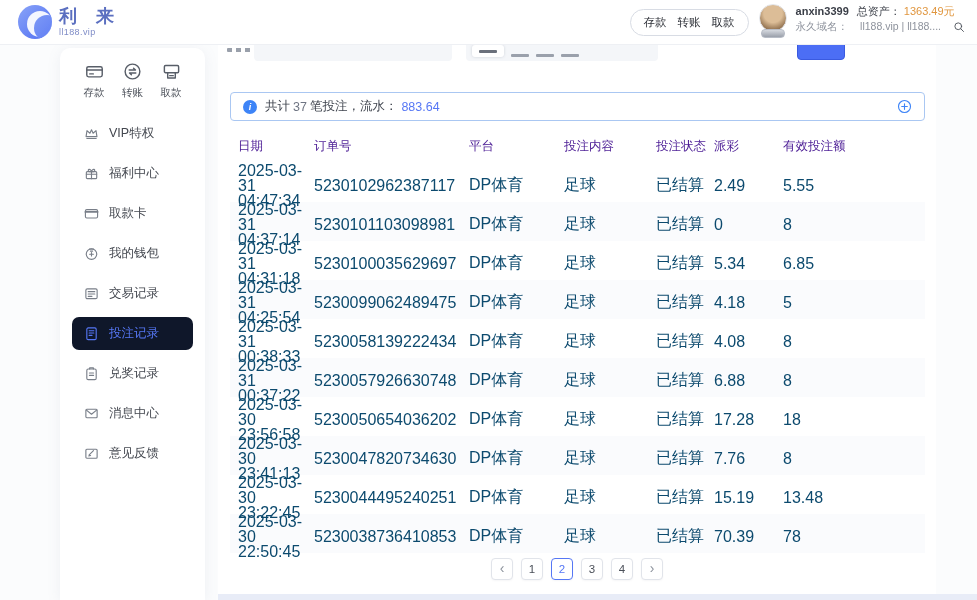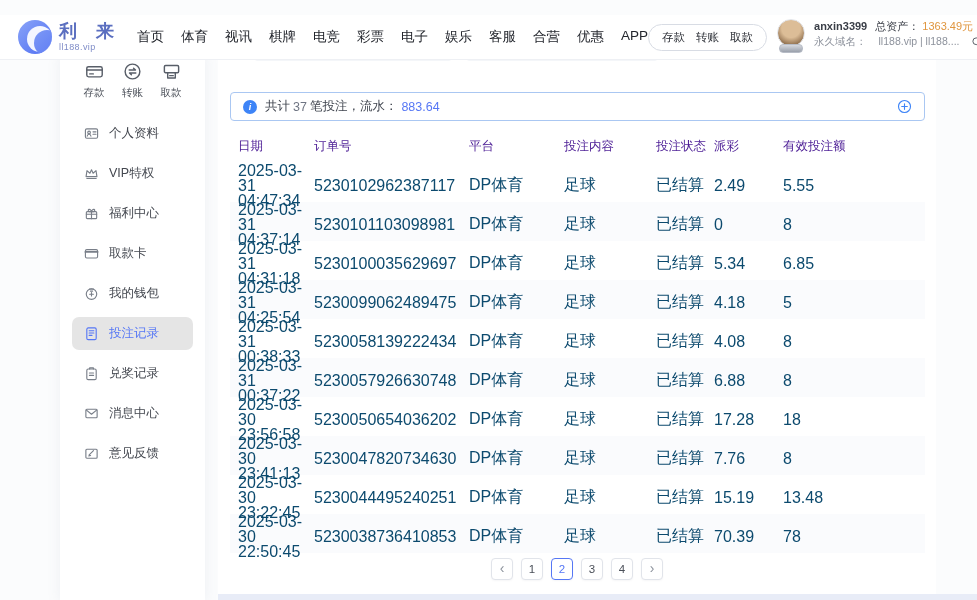--- a/index.html
+++ b/index.html
@@ -7,21 +7,21 @@
   body {
     font-family: "Liberation Sans", "DejaVu Sans", sans-serif;
     background: #fbfcfd;
     position: relative;
     color: #3a3e47;
   }
   svg.icon { fill: none; stroke: currentColor; stroke-width: 1.2; stroke-linecap: round; stroke-linejoin: round; flex: none; }
 
   
   .topnav {
-    position: absolute; left: 0; top: 15px; width: 977px; height: 45px;
+    position: absolute; left: 0; top: 0; width: 977px; height: 45px;
     background: #fff; border-bottom: 1px solid #eef0f4;
     display: flex; align-items: center; padding: 0 12px 0 18px; z-index: 9;
   }
   .logo { display: flex; align-items: center; gap: 7px; flex: none; }
   .logo-circle {
     width: 34px; height: 34px; border-radius: 50%;
     background: linear-gradient(135deg, #8aa4f8, #4e6df2);
     position: relative; overflow: hidden;
   }
   .logo-circle::after {
@@ -76,21 +76,21 @@
   .qa svg { width: 19px; height: 19px; color: #585e68; }
   .qa-label { font-size: 10.5px; color: #4a4f58; white-space: nowrap; }
 
   .side-menu { margin-top: 17px; padding: 0 12px; display: flex; flex-direction: column; gap: 7px; }
   .menu-item {
     display: flex; align-items: center; gap: 10px; padding: 8px 12px;
     border-radius: 7px; cursor: pointer;
   }
   .menu-item svg { width: 15px; height: 15px; color: #787e88; }
   .menu-label { font-size: 12.5px; color: #43474f; white-space: nowrap; }
-  .menu-item.active { background: #e5e5e5; }
+  .menu-item.active { background: #0f172a; }
   .menu-item.active svg { color: #5677f5; }
   .menu-item.active .menu-label { color: #5677f5; }
 
   
   .content {
     position: absolute; left: 218px; top: 45px; width: 718px; height: 549px;
     background: #fff;
   }
   
   .filter-strip { position: relative; height: 17px; overflow: hidden; }
@@ -149,34 +149,20 @@
 <body>
 
 <header class="topnav">
   <div class="logo">
     <div class="logo-circle"></div>
     <div class="logo-txt">
       <span class="logo-cn">利 来</span>
       <span class="logo-domain">ll188.vip</span>
     </div>
   </div>
-  <nav class="nav-items" id="nav-items">
-      <a class="nav-item">首页</a>
-      <a class="nav-item">体育</a>
-      <a class="nav-item">视讯</a>
-      <a class="nav-item">棋牌</a>
-      <a class="nav-item">电竞</a>
-      <a class="nav-item">彩票</a>
-      <a class="nav-item">电子</a>
-      <a class="nav-item">娱乐</a>
-      <a class="nav-item">客服</a>
-      <a class="nav-item">合营</a>
-      <a class="nav-item">优惠</a>
-      <a class="nav-item">APP</a>
-    </nav>
   <div class="wallet-pill" id="wallet-pill">
       <span class="wallet-btn">存款</span>
       <span class="wallet-btn">转账</span>
       <span class="wallet-btn">取款</span>
     </div>
   <div class="user-block">
     <div class="avatar-wrap">
       <div class="avatar"></div>
       <div class="avatar-badge"></div>
     </div>
@@ -216,28 +202,20 @@
         <svg class="icon " viewBox="0 0 16 16">
           <rect x="2" y="3" width="12" height="6" rx="1"></rect>
           <path d="M4.8 9v4.5h6.4V9M6.5 11.5h3"></path>
         </svg>
         <span class="qa-label">取款</span>
       </div>
     </div>
   <nav class="side-menu" id="side-menu">
       <div class="menu-item">
         <svg class="icon " viewBox="0 0 16 16">
-          <rect x="1.5" y="3" width="13" height="10" rx="1.5"></rect>
-          <circle cx="5.4" cy="6.8" r="1.4"></circle>
-          <path d="M3.4 10.8c.3-1.2 1-2 2-2s1.7.8 2 2M9.6 6.2h3.2M9.6 8.8h3.2"></path>
-        </svg>
-        <span class="menu-label">个人资料</span>
-      </div>
-      <div class="menu-item">
-        <svg class="icon " viewBox="0 0 16 16">
           <path d="M2.2 11.3L3.2 5l3.1 2.7L8 4l1.7 3.7L12.8 5l1 6.3z"></path>
           <path d="M3 13.3h10"></path>
         </svg>
         <span class="menu-label">VIP特权</span>
       </div>
       <div class="menu-item">
         <svg class="icon " viewBox="0 0 16 16">
           <rect x="2.5" y="6" width="11" height="7.5" rx="1"></rect>
           <path d="M8 6v7.5M2.5 8.8h11M5.9 6C4.6 6 4 3.9 5.4 3.6 6.7 3.4 8 5 8 6c0-1 1.3-2.6 2.6-2.4C12 3.9 11.4 6 10.1 6z"></path>
         </svg>
@@ -249,20 +227,27 @@
           <path d="M1.5 6.3h13" stroke-width="1.8"></path>
         </svg>
         <span class="menu-label">取款卡</span>
       </div>
       <div class="menu-item">
         <svg class="icon " viewBox="0 0 16 16">
           <circle cx="8" cy="8.6" r="5.6"></circle>
           <path d="M5.8 3.2h4.4M6.8 5.4h2.4M6 8.8h4M8 7v3.6"></path>
         </svg>
         <span class="menu-label">我的钱包</span>
+      </div>
+      <div class="menu-item">
+        <svg class="icon " viewBox="0 0 16 16">
+          <rect x="2" y="3" width="12" height="10.5" rx="1.5"></rect>
+          <path d="M4.5 6h7M4.5 8.5h7M4.5 11h4"></path>
+        </svg>
+        <span class="menu-label">交易记录</span>
       </div>
       <div class="menu-item active">
         <svg class="icon " viewBox="0 0 16 16">
           <rect x="3" y="2" width="10" height="12.5" rx="1.5"></rect>
           <path d="M5.5 5h5M5.5 7.5h5M5.5 10h3"></path>
         </svg>
         <span class="menu-label">投注记录</span>
       </div>
       <div class="menu-item">
         <svg class="icon " viewBox="0 0 16 16">

